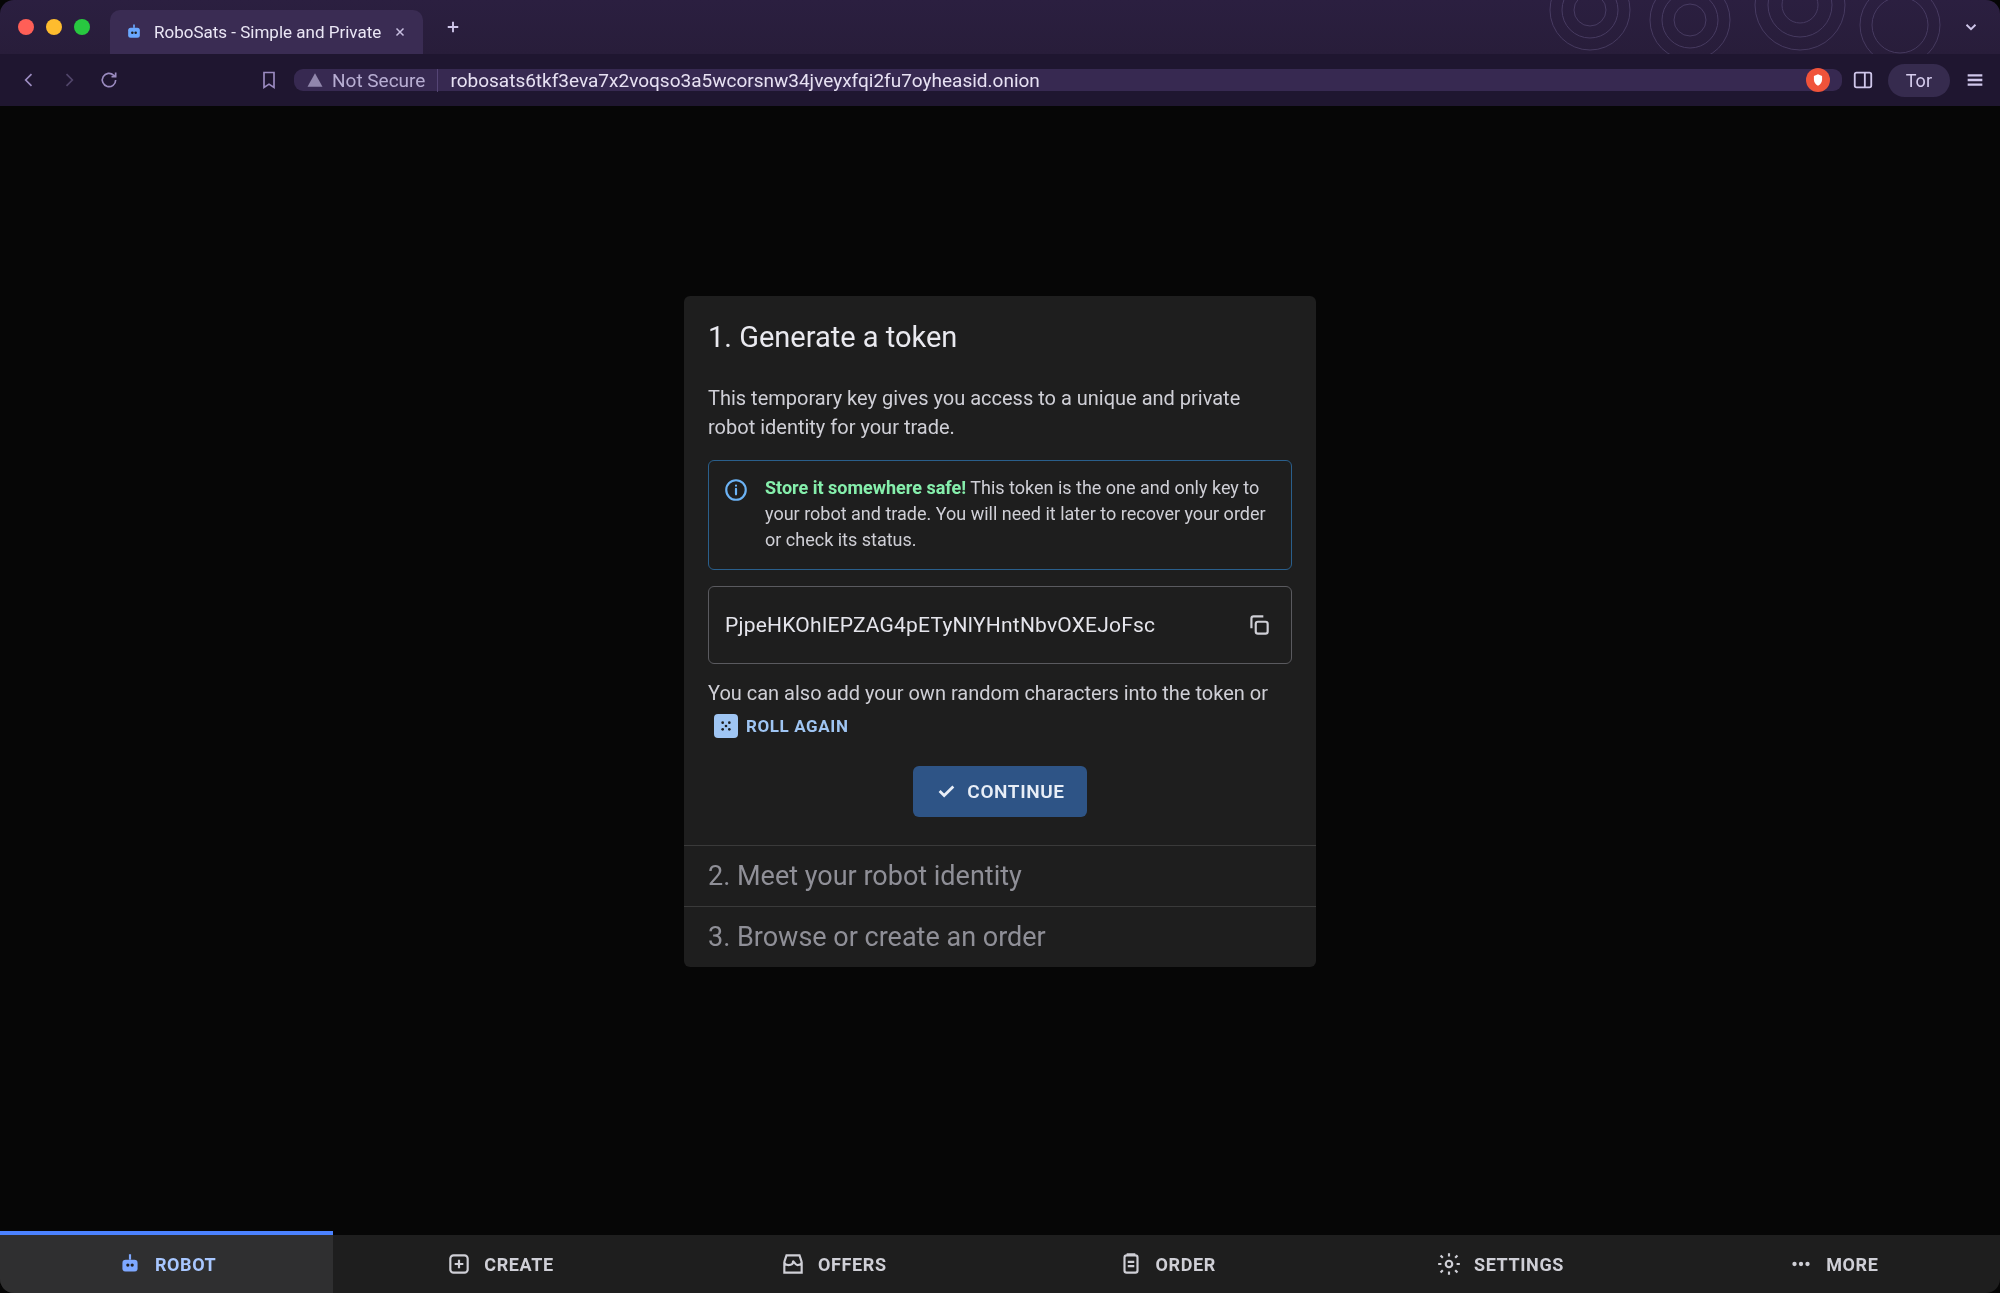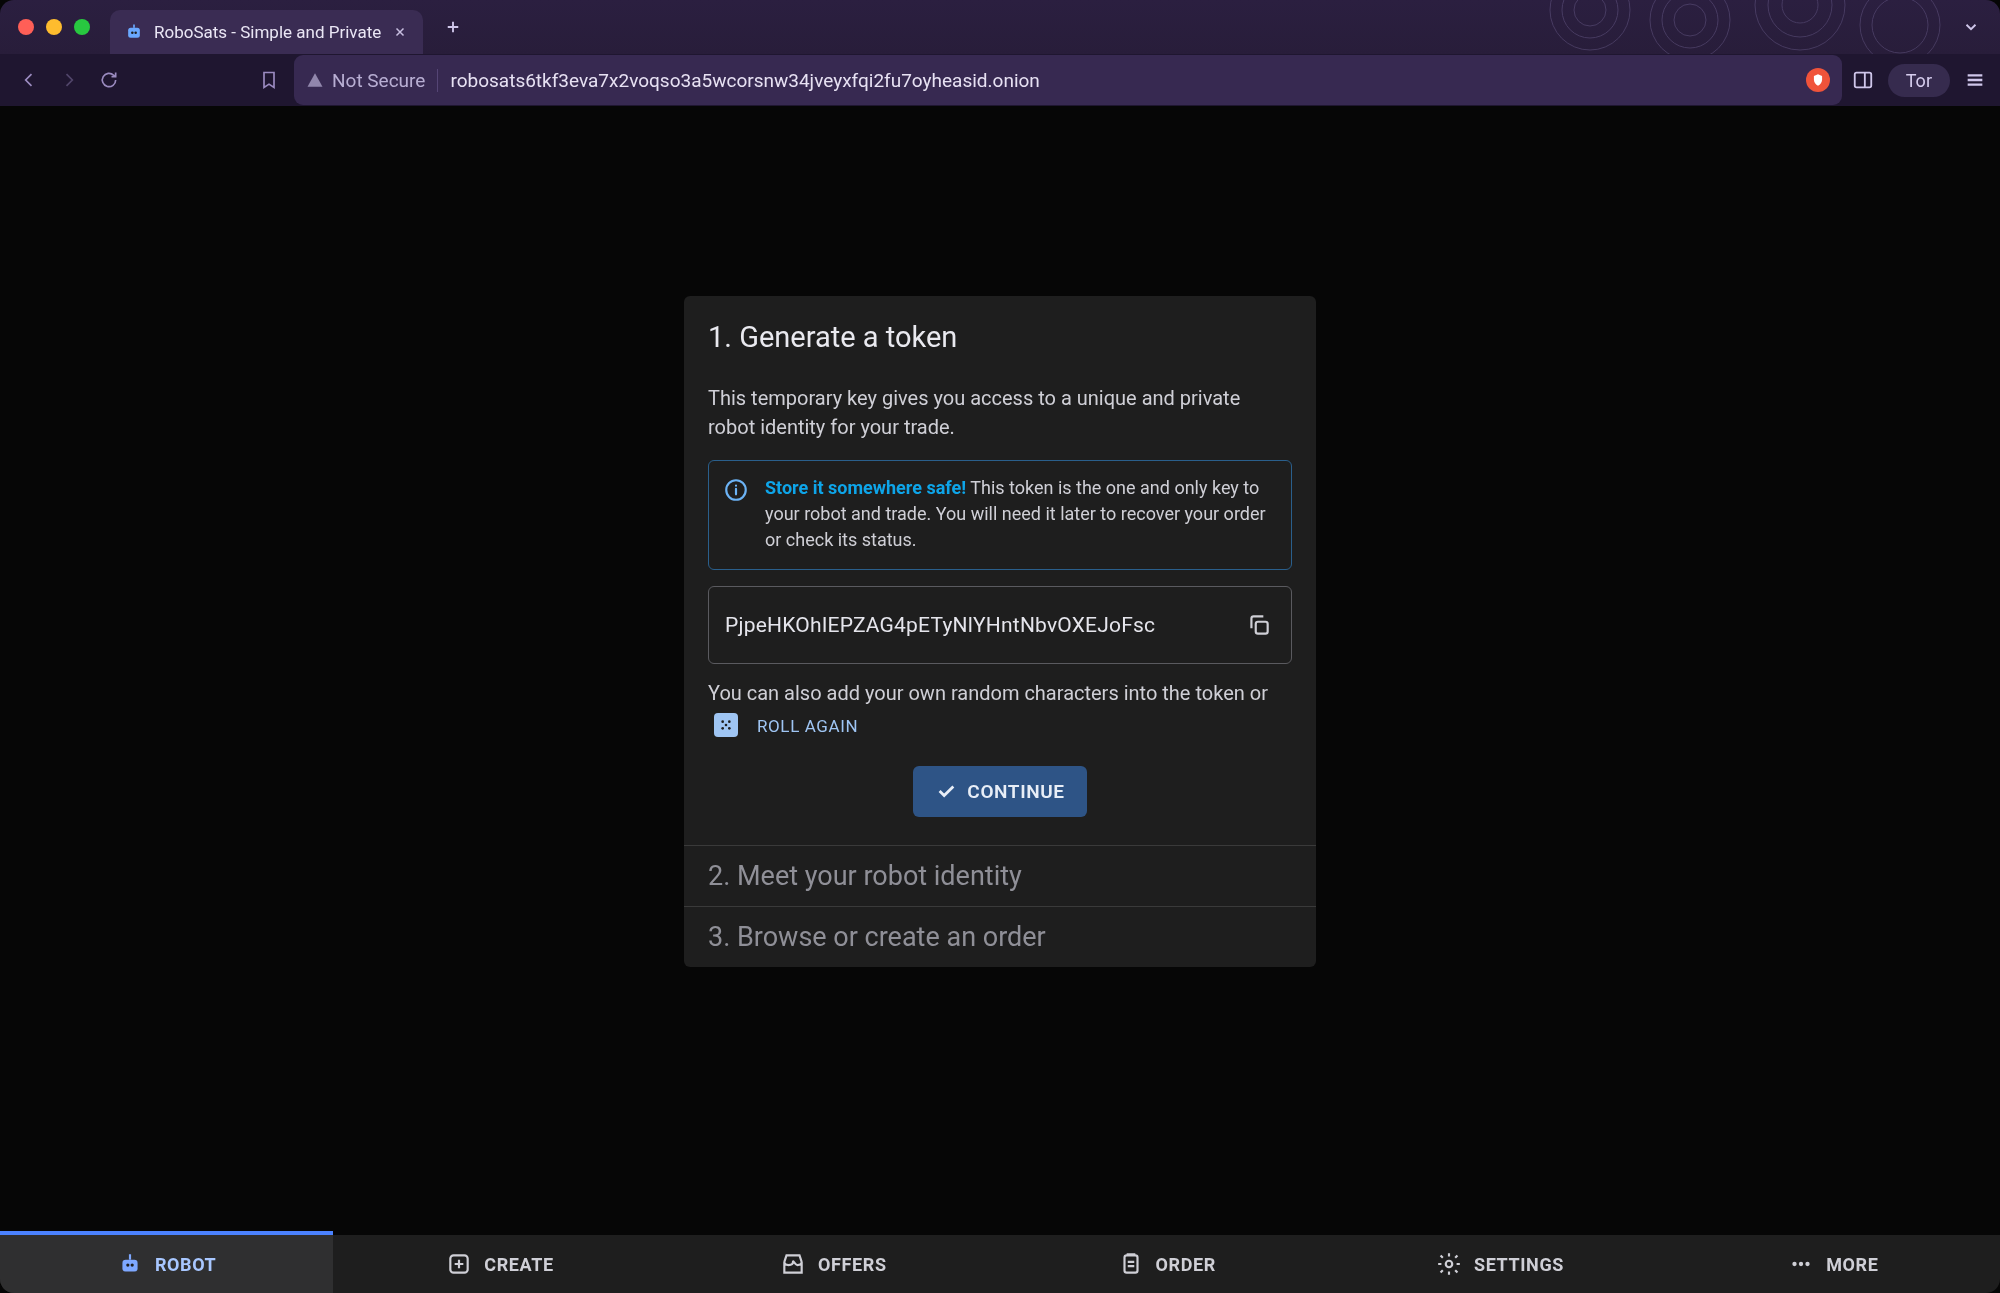--- a/index.html
+++ b/index.html
@@ -85,21 +85,21 @@
     display: flex;
     align-items: center;
     padding: 0 14px;
     gap: 10px;
   }
   .nav-btn {
     width: 30px; height: 30px; color: #9b8bc0; display:flex;align-items:center;justify-content:center;
   }
   .url-box {
     flex: 1;
-    height: 50px;
+    height: 22px;
     background: #372951;
     border-radius: 9px;
     display: flex;
     align-items: center;
     padding: 0 12px;
     gap: 12px;
     color: #e7e1f3;
     font-size: 19px;
   }
   .not-secure {
@@ -148,21 +148,21 @@
   .alert {
     border: 1px solid #2a5f8c;
     border-radius: 6px;
     padding: 14px 16px 16px 14px;
     display: flex;
     gap: 16px;
     font-size: 18px;
     line-height: 1.45;
     color: #cfcfd6;
   }
-  .alert strong { color: #0ea5e9; }
+  .alert strong { color: #86efac; }
   .alert-icon { color:#6cb3f5; flex-shrink:0; width:26px; height:26px; margin-top:2px; }
 
   .token-box {
     margin-top: 16px;
     border: 1px solid #5a5a5f;
     border-radius: 6px;
     height: 78px;
     display: flex;
     align-items: center;
     padding: 0 16px;
@@ -179,22 +179,22 @@
     width:32px;height:32px;color:#cfcfd6;display:flex;align-items:center;justify-content:center;
   }
 
   .after-text {
     margin-top: 14px;
     font-size: 20px;
     line-height: 1.55;
     color: #cfcfd6;
   }
   .roll {
-    display:inline-flex; align-items:flex-start; gap:19px;
-    font-size: 17px; font-weight: 400; letter-spacing:.6px;
+    display:inline-flex; align-items:center; gap:8px;
+    font-size: 17px; font-weight: 700; letter-spacing:.6px;
     color: #9fc5f3;
     padding: 4px 6px;
     vertical-align: middle;
   }
   .dice {
     width:24px;height:24px;background:#9fc5f3;border-radius:4px;display:flex;align-items:center;justify-content:center;color:#1e1e1e;
   }
 
   .continue-wrap { display:flex; justify-content:center; margin-top: 22px; }
   .continue-btn {

